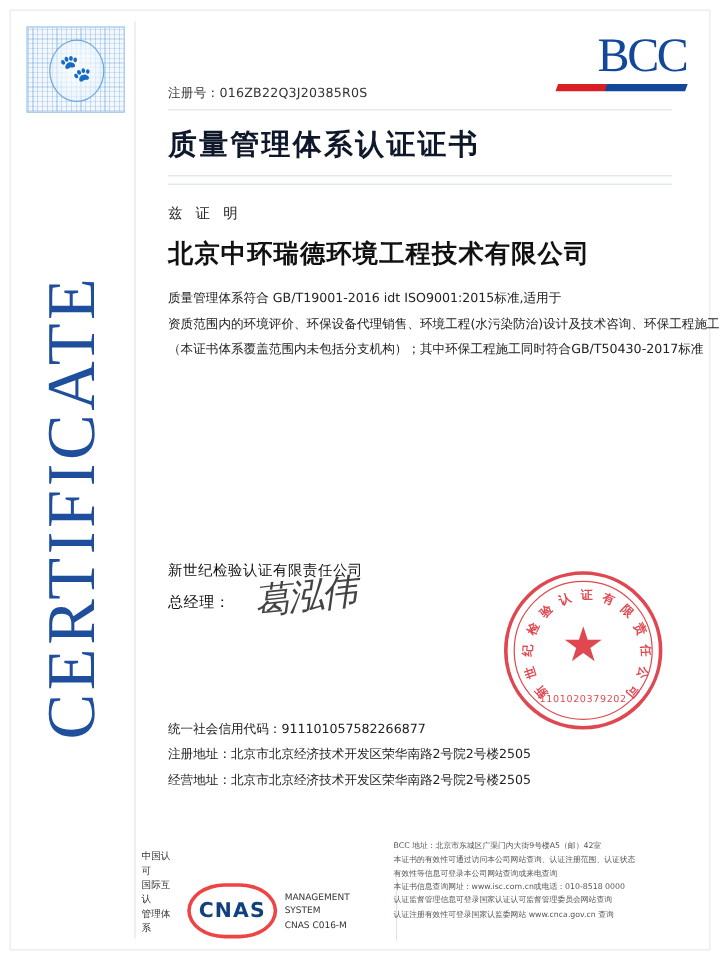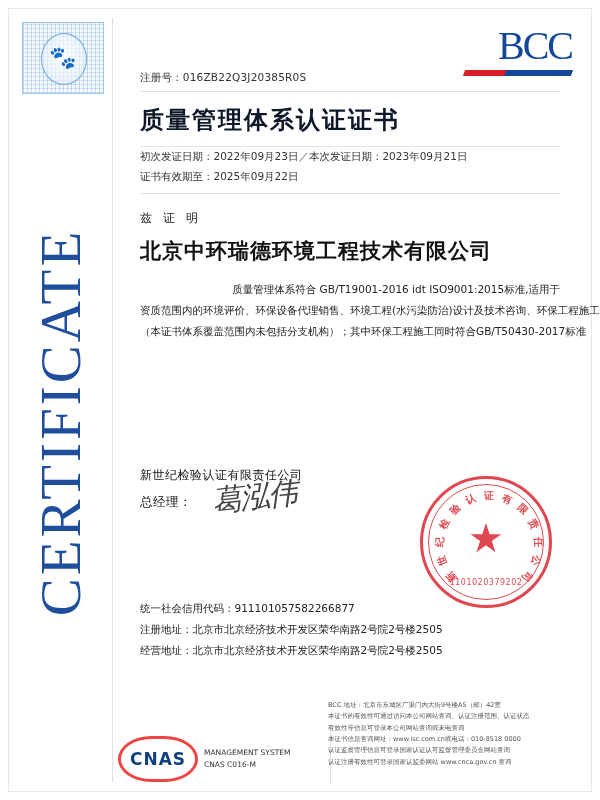--- a/index.html
+++ b/index.html
@@ -166,21 +166,20 @@
     font-size: 21px;
     font-weight: 700;
     color: #111111;
     letter-spacing: 1px;
     margin-bottom: 14px;
   }
   .body-text {
     font-size: 10.5px;
     color: #222222;
     line-height: 2.0;
-    text-align: right;
   }
   .body-text div { white-space: nowrap; }
 
   
   .sig-block {
     position: absolute;
     left: 140px;
     top: 467px;
     width: 300px;
   }
@@ -346,24 +345,20 @@
   <div class="v-divider"></div>
 
   <div class="content">
     <div class="row-line">
       <span class="reg-no">注册号：</span><span class="reg-no">016ZB22Q3J20385R0S</span>
     </div>
 
     <div class="title">质量管理体系认证证书</div>
 
     <hr class="hr">
-    <div class="dates">
-      <div>初次发证日期：2022年09月23日／本次发证日期：2023年09月21日</div>
-      <div>证书有效期至：2025年09月22日</div>
-    </div>
     <hr class="hr">
 
     <div class="hereby">兹 证 明</div>
     <div class="company">北京中环瑞德环境工程技术有限公司</div>
 
     <div class="body-text">
       <div>质量管理体系符合 GB/T19001-2016 idt ISO9001:2015标准,适用于</div>
       <div>资质范围内的环境评价、环保设备代理销售、环境工程(水污染防治)设计及技术咨询、环保工程施工</div>
       <div>（本证书体系覆盖范围内未包括分支机构）；其中环保工程施工同时符合GB/T50430-2017标准</div>
     </div>
@@ -396,20 +391,25 @@
     <div class="seal-code">1101020379202</div>
   </div>
 
   <div class="ids">
     <div>统一社会信用代码：911101057582266877</div>
     <div>注册地址：北京市北京经济技术开发区荣华南路2号院2号楼2505</div>
     <div>经营地址：北京市北京经济技术开发区荣华南路2号院2号楼2505</div>
   </div>
 
   <div class="cnas">
+    <div class="cnas-cn">
+      <div>中国认可</div>
+      <div>国际互认</div>
+      <div>管理体系</div>
+    </div>
     <div style="display:flex; align-items:center; gap:6px;">
       <div class="cnas-mark">CNAS</div>
       <div class="cnas-text">
         <div>MANAGEMENT SYSTEM</div>
         <div>CNAS C016-M</div>
       </div>
     </div>
   </div>
 
   <div class="fp-divider"></div>

